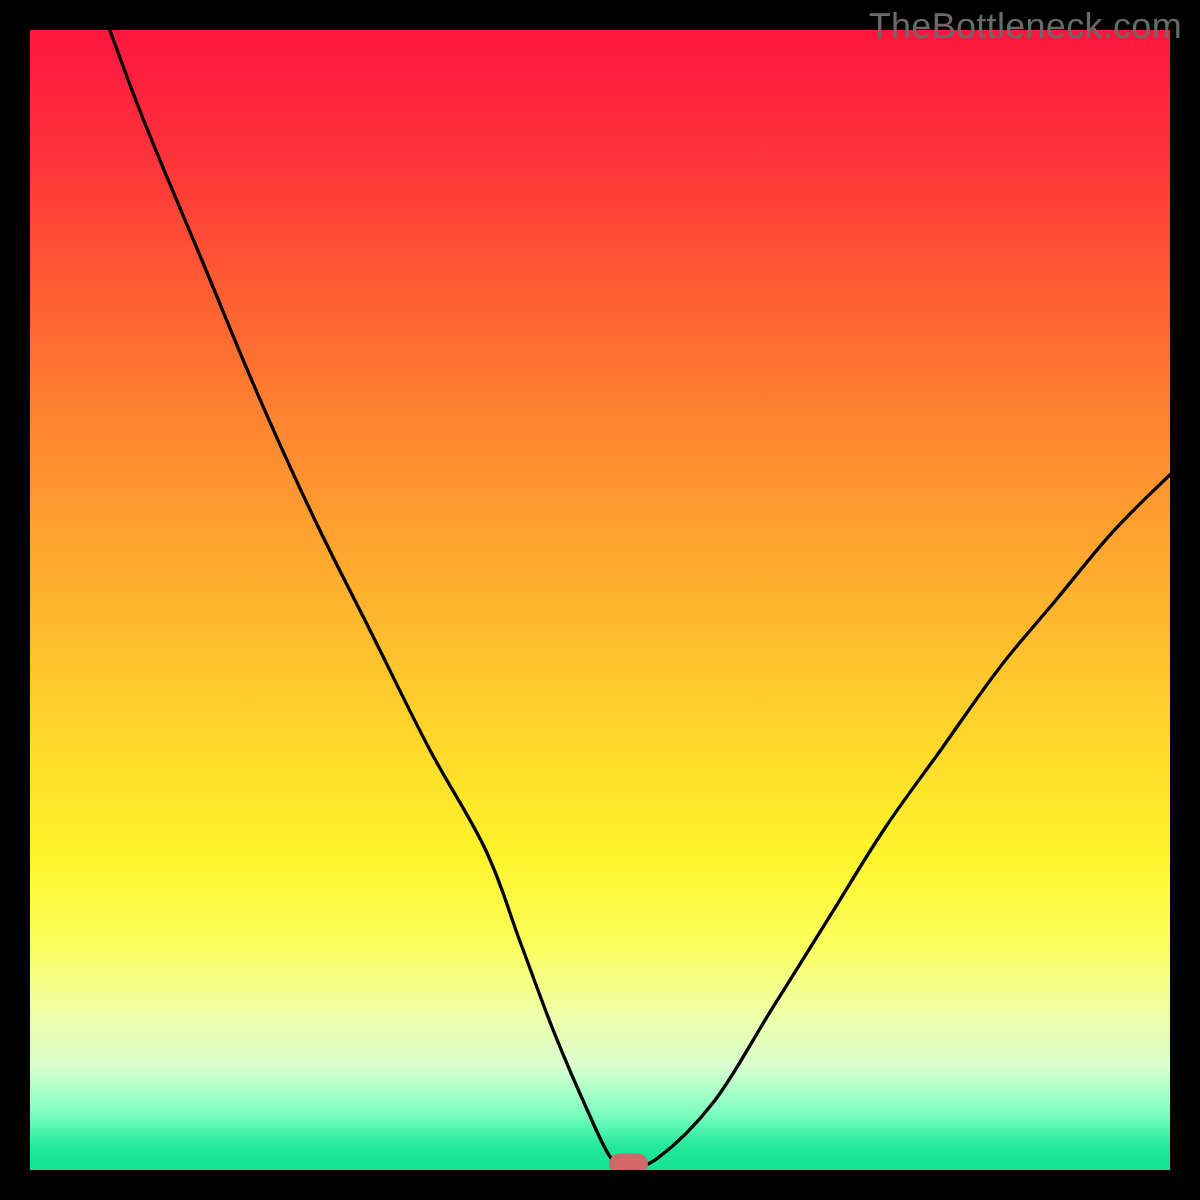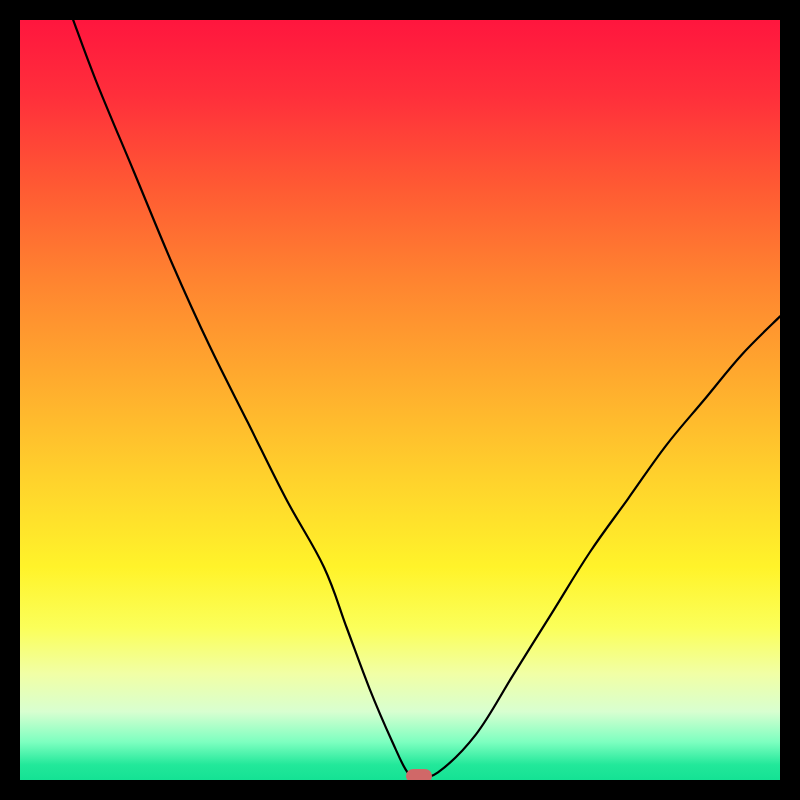--- a/index.html
+++ b/index.html
@@ -72,20 +72,21 @@
     stroke: #000;
     stroke-width: 2.2;
     stroke-linecap: round;
     stroke-linejoin: round;
   }
 </style>
 </head>
 <body>
 
 <div class="frame">
+  <div class="watermark">TheBottleneck.com</div>
 
   <div class="plot-area">
     <div class="gradient"></div>
 
     <svg class="curve" viewBox="0 0 760 760" preserveAspectRatio="none">
       <path id="curve-path" d="M 53.2 0.0 C 57.3 10.9, 65.1 33.4, 76.0 60.8 C 86.9 88.2, 100.3 119.2, 114.0 152.0 C 127.7 184.8, 138.3 211.7, 152.0 243.2 C 165.7 274.7, 176.3 298.1, 190.0 326.8 C 203.7 355.5, 214.3 375.4, 228.0 402.8 C 241.7 430.2, 252.3 452.8, 266.0 478.8 C 279.7 504.8, 293.1 523.9, 304.0 547.2 C 314.9 570.5, 318.6 586.1, 326.8 608.0 C 335.0 629.9, 341.4 648.3, 349.6 668.8 C 357.8 689.3, 365.6 707.0, 372.4 722.0 C 379.2 737.0, 382.8 746.2, 387.6 752.4 C 392.4 758.6, 393.5 756.2, 399.0 756.2 C 404.5 756.2, 407.7 759.9, 418.0 752.4 C 428.3 744.9, 442.3 732.2, 456.0 714.4 C 469.7 696.6, 480.3 675.5, 494.0 653.6 C 507.7 631.7, 518.3 614.7, 532.0 592.8 C 545.7 570.9, 556.3 552.5, 570.0 532.0 C 583.7 511.5, 594.3 498.0, 608.0 478.8 C 621.7 459.6, 632.3 443.4, 646.0 425.6 C 659.7 407.8, 670.3 396.4, 684.0 380.0 C 697.7 363.6, 708.3 349.4, 722.0 334.4 C 735.7 319.4, 753.2 303.2, 760.0 296.4"></path>
     </svg>
 
     <div class="marker" id="marker" style="left: 399px; top: 756.2px;"></div>
   </div>

